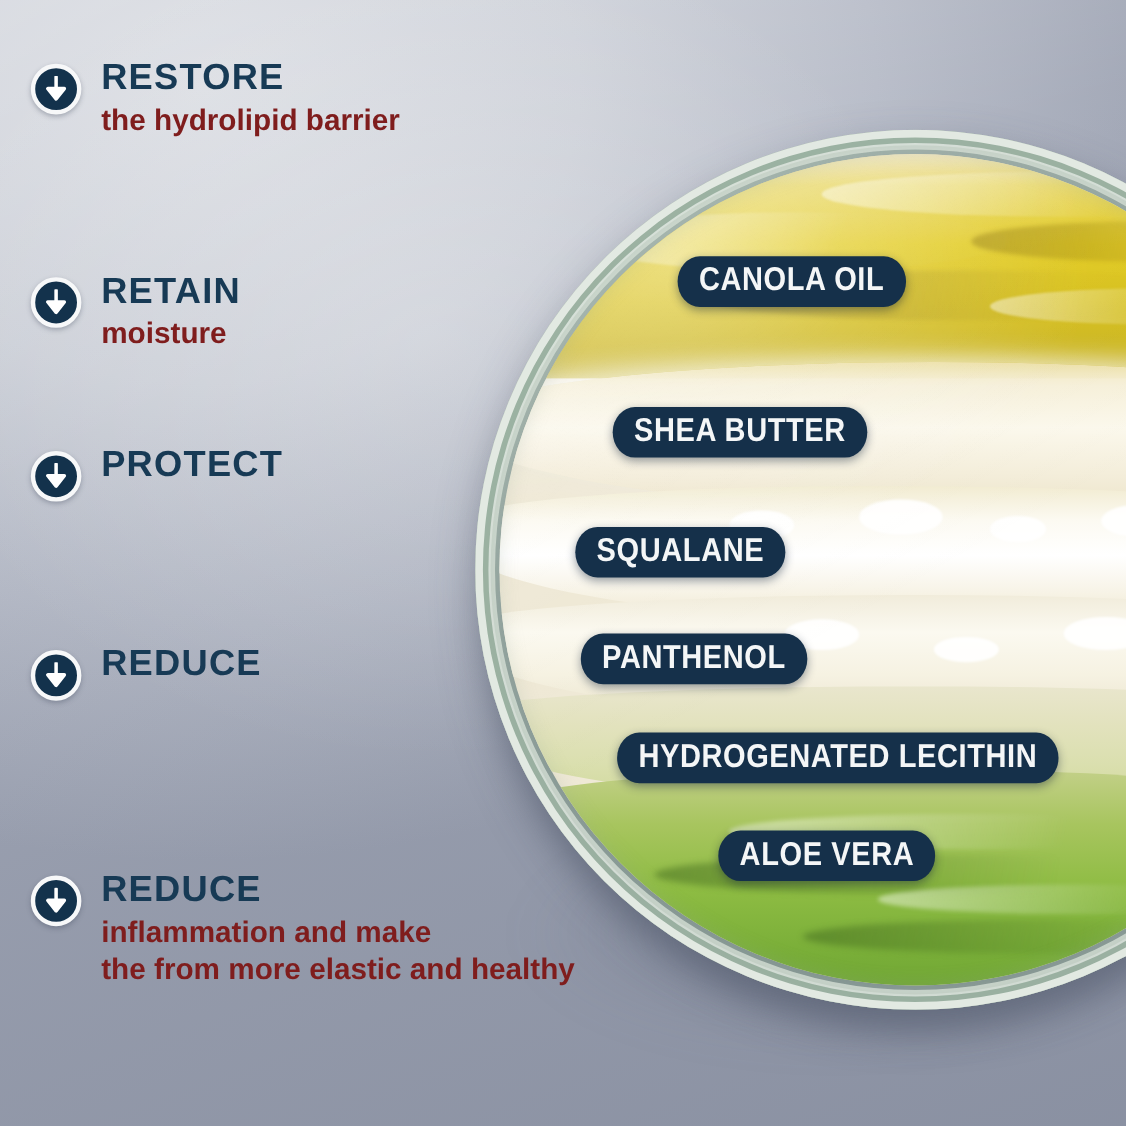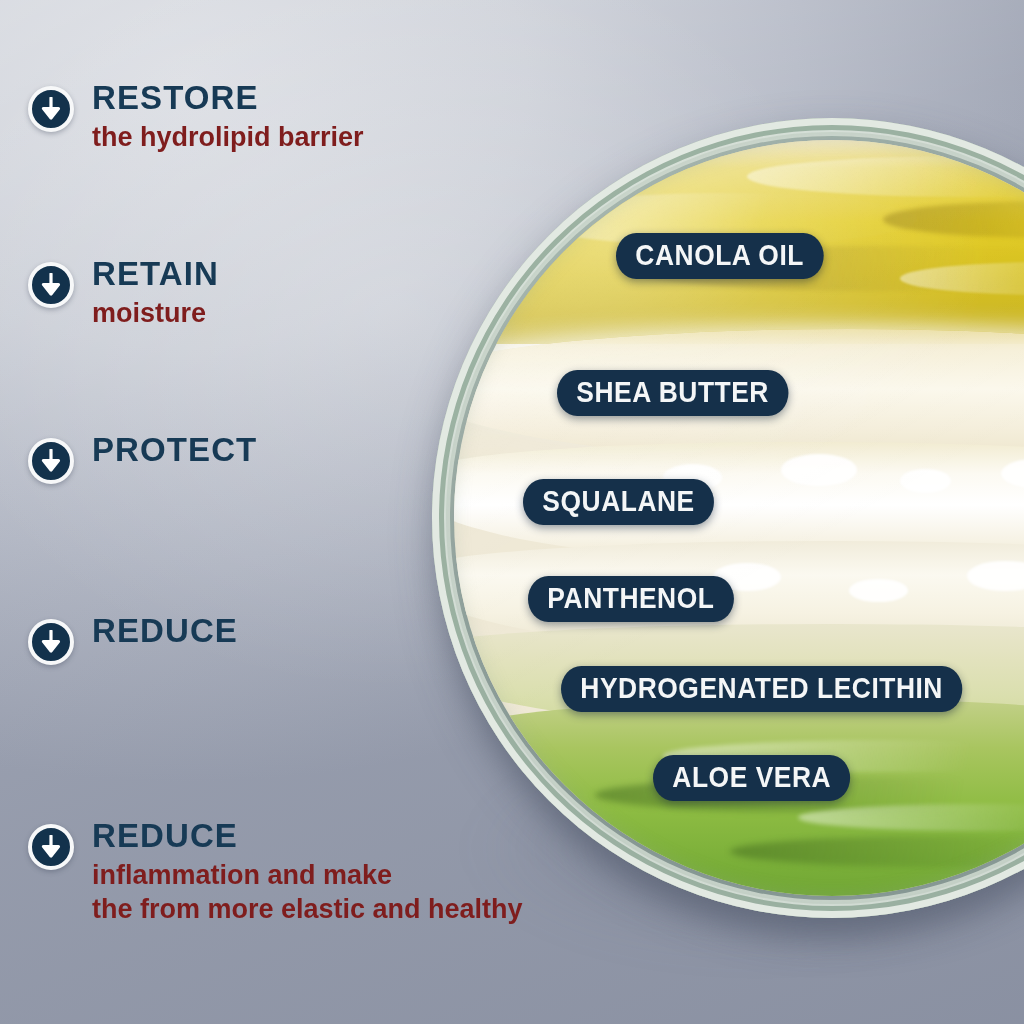--- a/index.html
+++ b/index.html
@@ -166,21 +166,20 @@
   .benefits {
     position: absolute;
     left: 28px;
     top: 52px;
     width: 600px;
   }
   .benefit {
     position: absolute;
     display: flex;
     align-items: flex-start;
-    margin-top: 28px;
   }
   .b-icon {
     flex: 0 0 auto;
     width: 46px;
     height: 46px;
     margin-top: 6px;
     margin-right: 18px;
     border-radius: 50%;
     background: #13324c;
     border: 4px solid #f7f8f9;
@@ -285,21 +284,21 @@
         <svg width="22" height="24" viewBox="0 0 22 24" aria-hidden="true">
           <path d="M11 1 L11 14 M11 21 L3.5 11.5 L18.5 11.5 Z" fill="#ffffff" stroke="#ffffff" stroke-width="3.2" stroke-linejoin="round" stroke-linecap="round"></path>
         </svg>
       </span>
       <div class="b-text">
         <p class="b-title">RESTORE</p>
         <p class="b-desc">the hydrolipid barrier</p>
       </div>
     </div>
 
-    <div class="benefit" style="top:176px; left:0px;">
+    <div class="benefit" style="top:194px; left:0px;">
       <span class="b-icon">
         <svg width="22" height="24" viewBox="0 0 22 24" aria-hidden="true">
           <path d="M11 1 L11 14 M11 21 L3.5 11.5 L18.5 11.5 Z" fill="#ffffff" stroke="#ffffff" stroke-width="3.2" stroke-linejoin="round" stroke-linecap="round"></path>
         </svg>
       </span>
       <div class="b-text">
         <p class="b-title">RETAIN</p>
         <p class="b-desc">moisture</p>
       </div>
     </div>

